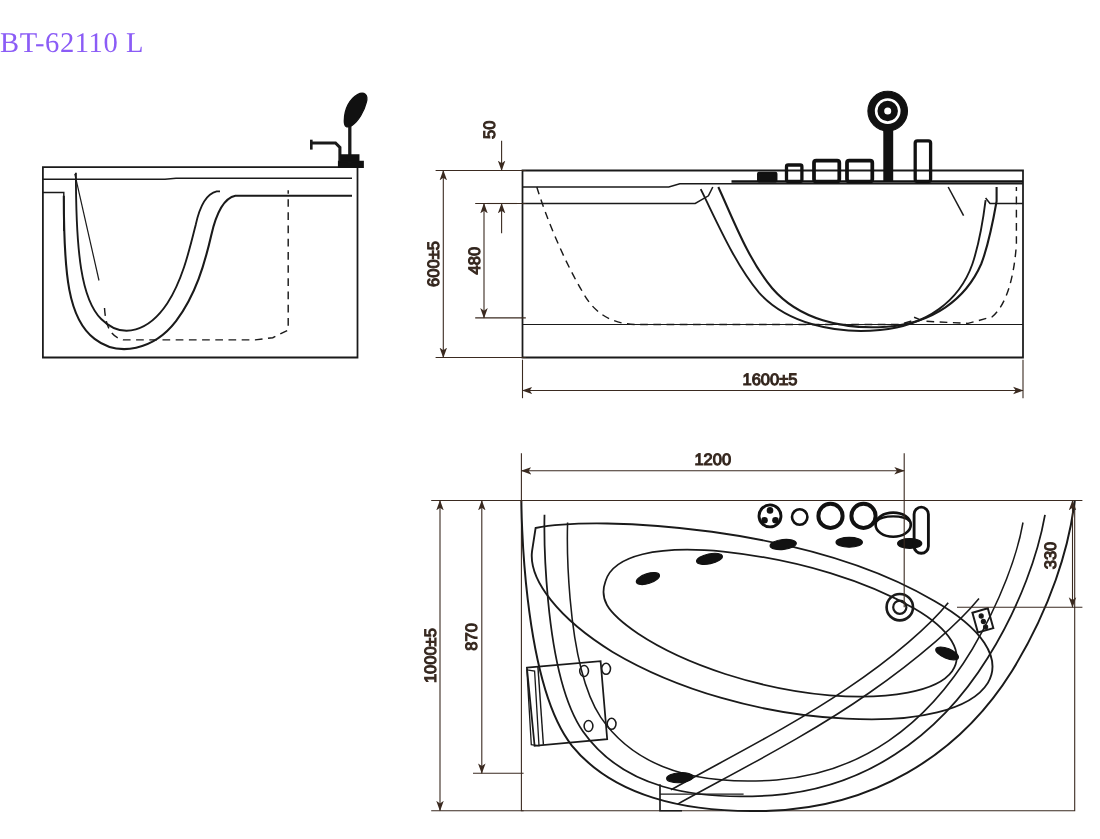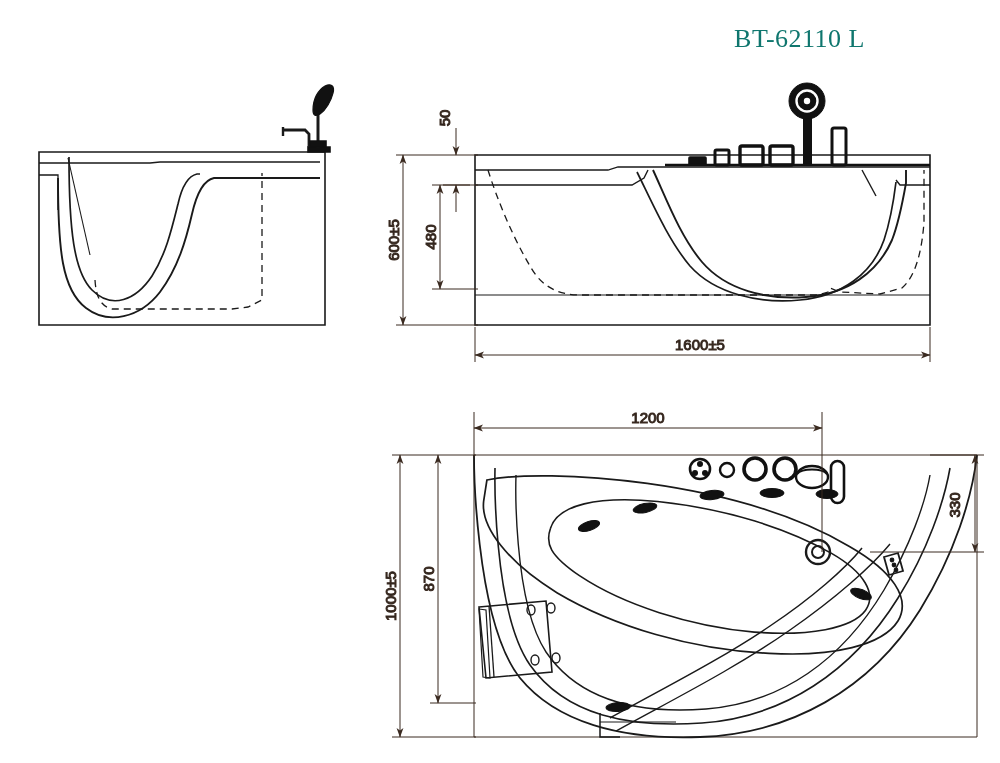--- a/index.html
+++ b/index.html
@@ -19,24 +19,24 @@
     position: absolute;
     left: 0; top: 0;
     width: 1000px;
     height: 763px;
   }
   .title-text {
     position: absolute;
     left: 0;
     top: 24px;
     width: 865px;
-    text-align: right;
+    text-align: left;
     font-family: "Liberation Serif", serif;
     font-size: 26px;
-    color: #0f766e;
+    color: #8b5cf6;
     letter-spacing: 0.5px;
     white-space: nowrap;
   }
   svg { display: block; }
   text.dim {
     font-family: "Liberation Sans", sans-serif;
     font-size: 15px;
     fill: #1a1a1a;
   }
 </style>

